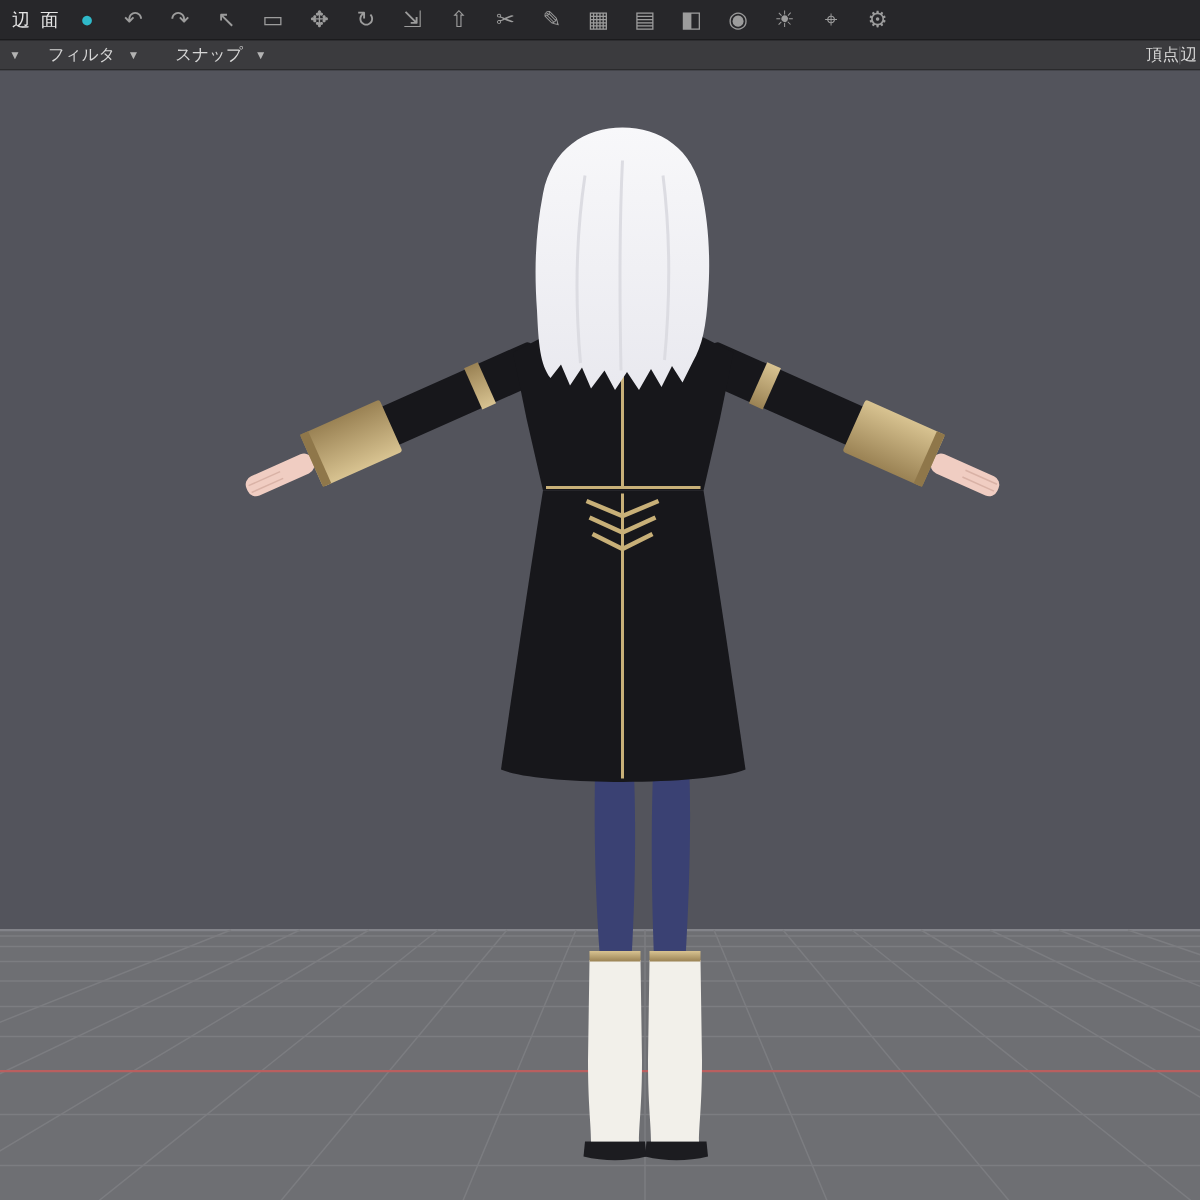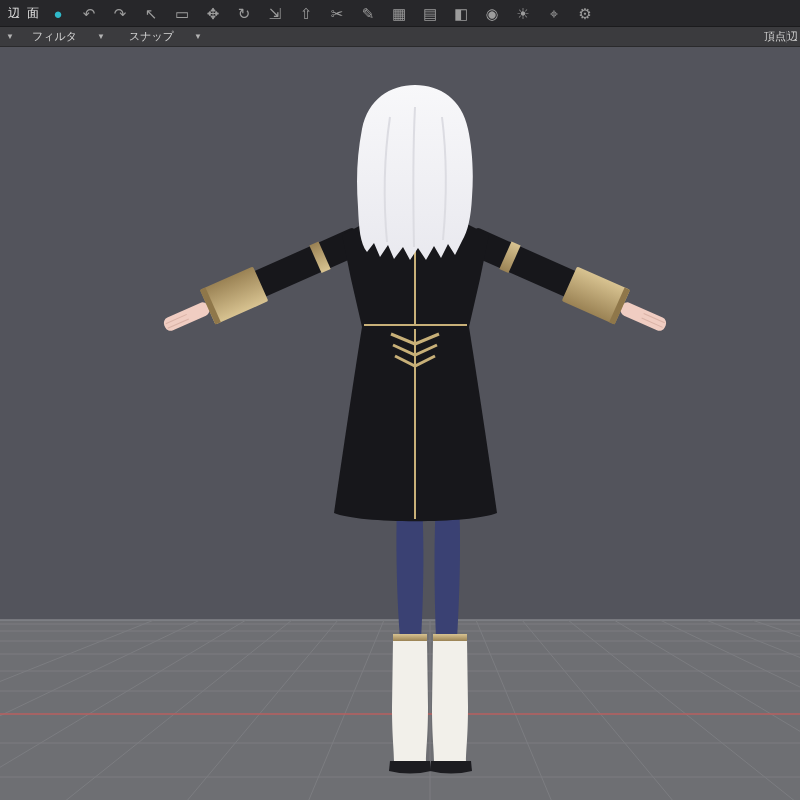--- a/index.html
+++ b/index.html
@@ -10,21 +10,21 @@
   .toolbar-top{height:26px;background:#27272a;border-bottom:1px solid #1b1b1d;
     display:flex;align-items:center;gap:7px;padding:0 8px;flex:0 0 auto;}
   .tb-label{color:#e6e6e6;font-size:12px;line-height:1;}
   .ticon{color:#9c9c9c;font-size:15px;line-height:1;width:24px;text-align:center;
     cursor:default;user-select:none;}
 
   
   .toolbar-filter{height:19px;background:#3b3b3e;border-bottom:1px solid #2a2a2c;
     display:flex;align-items:center;font-size:11px;color:#d6d6d6;flex:0 0 auto;}
   .tf-caret{color:#b3b3b3;font-size:8px;padding:0 6px;}
-  .tf-btn{display:flex;align-items:center;gap:20px;padding:0 12px;height:100%;}
+  .tf-btn{display:flex;align-items:center;gap:8px;padding:0 12px;height:100%;}
   .tf-btn .caret{font-size:8px;color:#b3b3b3;}
   .tf-right{margin-left:auto;display:flex;align-items:center;padding-right:2px;}
   .tf-divider{width:1px;height:12px;background:#57575a;}
 
   
   .viewport{position:relative;flex:1 1 auto;background:var(--c-background,#53545c);}
   .viewport svg{display:block;}
 </style>
 </head>
 <body>

